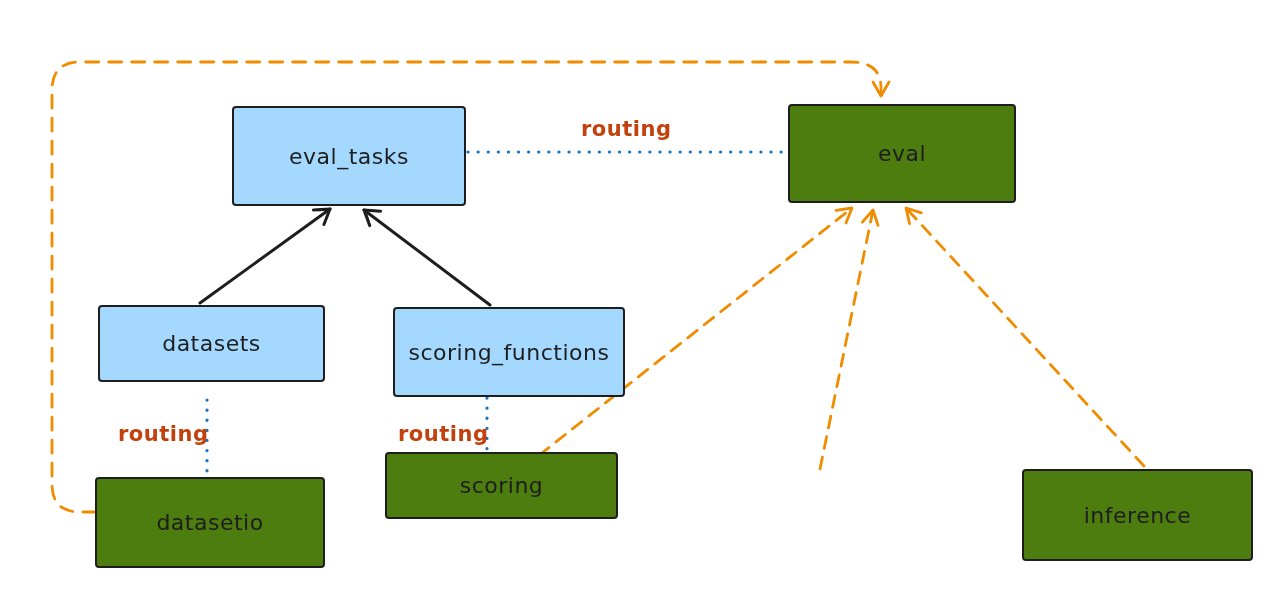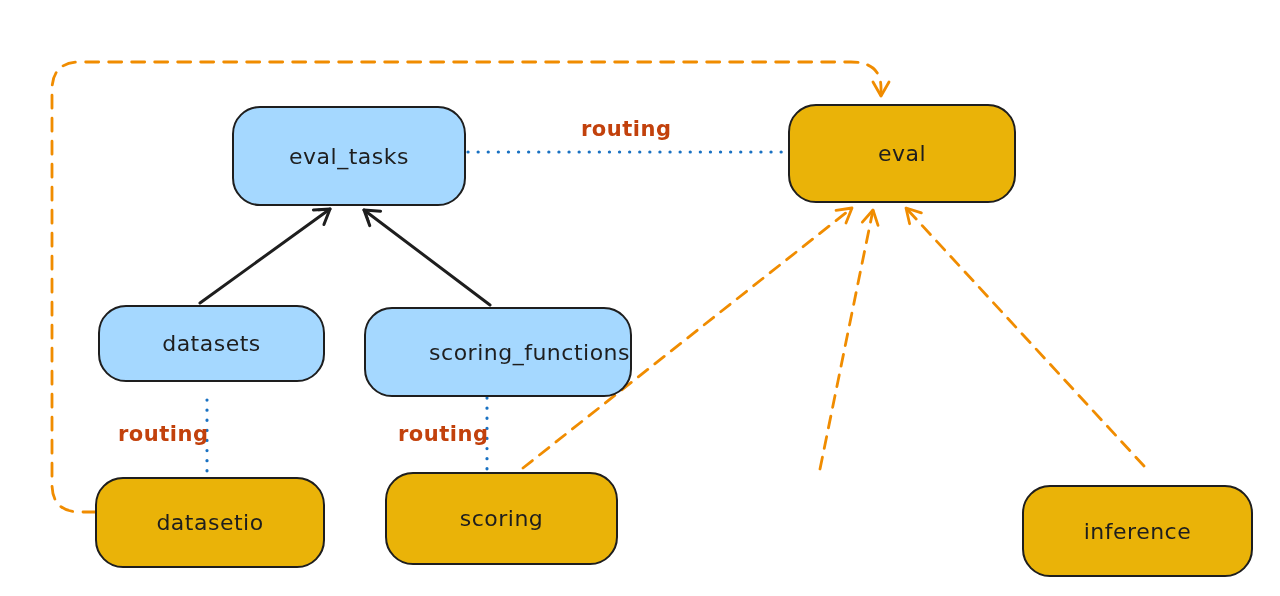--- a/index.html
+++ b/index.html
@@ -3,26 +3,26 @@
 <meta charset="utf-8">
 <style>
   html,body{margin:0;padding:0;background:#ffffff;}
   .canvas{
     position:relative;width:1280px;height:596px;background:#ffffff;
     font-family:"DejaVu Sans",sans-serif;overflow:hidden;
   }
   .edges{position:absolute;left:0;top:0;width:1280px;height:596px;}
   .node{
     position:absolute;display:flex;align-items:center;justify-content:center;
-    border:2.6px solid #1e1e1e;border-radius:28px;
+    border:2.6px solid #1e1e1e;border-radius:4px;
     font-size:22px;color:#1e1e1e;letter-spacing:0.5px;
     box-sizing:border-box;
   }
   .node-blue{background:#a5d8ff;}
-  .node-green{background:#eab308;}
+  .node-green{background:#4d7c0f;}
   .routing-label{
     position:absolute;color:#c2410c;font-size:21px;font-weight:bold;
     letter-spacing:0.5px;white-space:nowrap;
   }
 </style>
 </head>
 <body>
 
 <div class="canvas">
 
@@ -56,34 +56,34 @@
   </div>
 
   <div class="node node-green" style="left:788px; top:104px;  width:228px; height:99px;">
     <span>eval</span>
   </div>
 
   <div class="node node-blue" style="left:98px;  top:305px;  width:227px; height:77px;">
     <span>datasets</span>
   </div>
 
-  <div class="node node-blue" style="left:364px; top:307px;  width:268px; height:90px;justify-content:flex-end;">
+  <div class="node node-blue" style="left:393px; top:307px;  width:232px; height:90px;">
     <span>scoring_functions</span>
   </div>
 
   <div class="node node-green" style="left:95px;  top:477px;  width:230px; height:91px;text-align:right;">
     <span>datasetio</span>
   </div>
 
-  <div class="node node-green" style="left:385px; top:472px;  width:233px; height:93px;">
+  <div class="node node-green" style="left:385px; top:452px;  width:233px; height:67px;">
     <span>scoring</span>
   </div>
 
 
-  <div class="node node-green" style="left:1022px; top:469px; width:231px; height:92px;margin-top:16px;">
+  <div class="node node-green" style="left:1022px; top:469px; width:231px; height:92px;">
     <span>inference</span>
   </div>
 
   <div class="routing-label" style="left:581px; top:117px;">routing</div>
   <div class="routing-label" style="left:118px; top:422px;">routing</div>
   <div class="routing-label" style="left:398px; top:422px;">routing</div>
 
 </div>
 
 </body></html>

